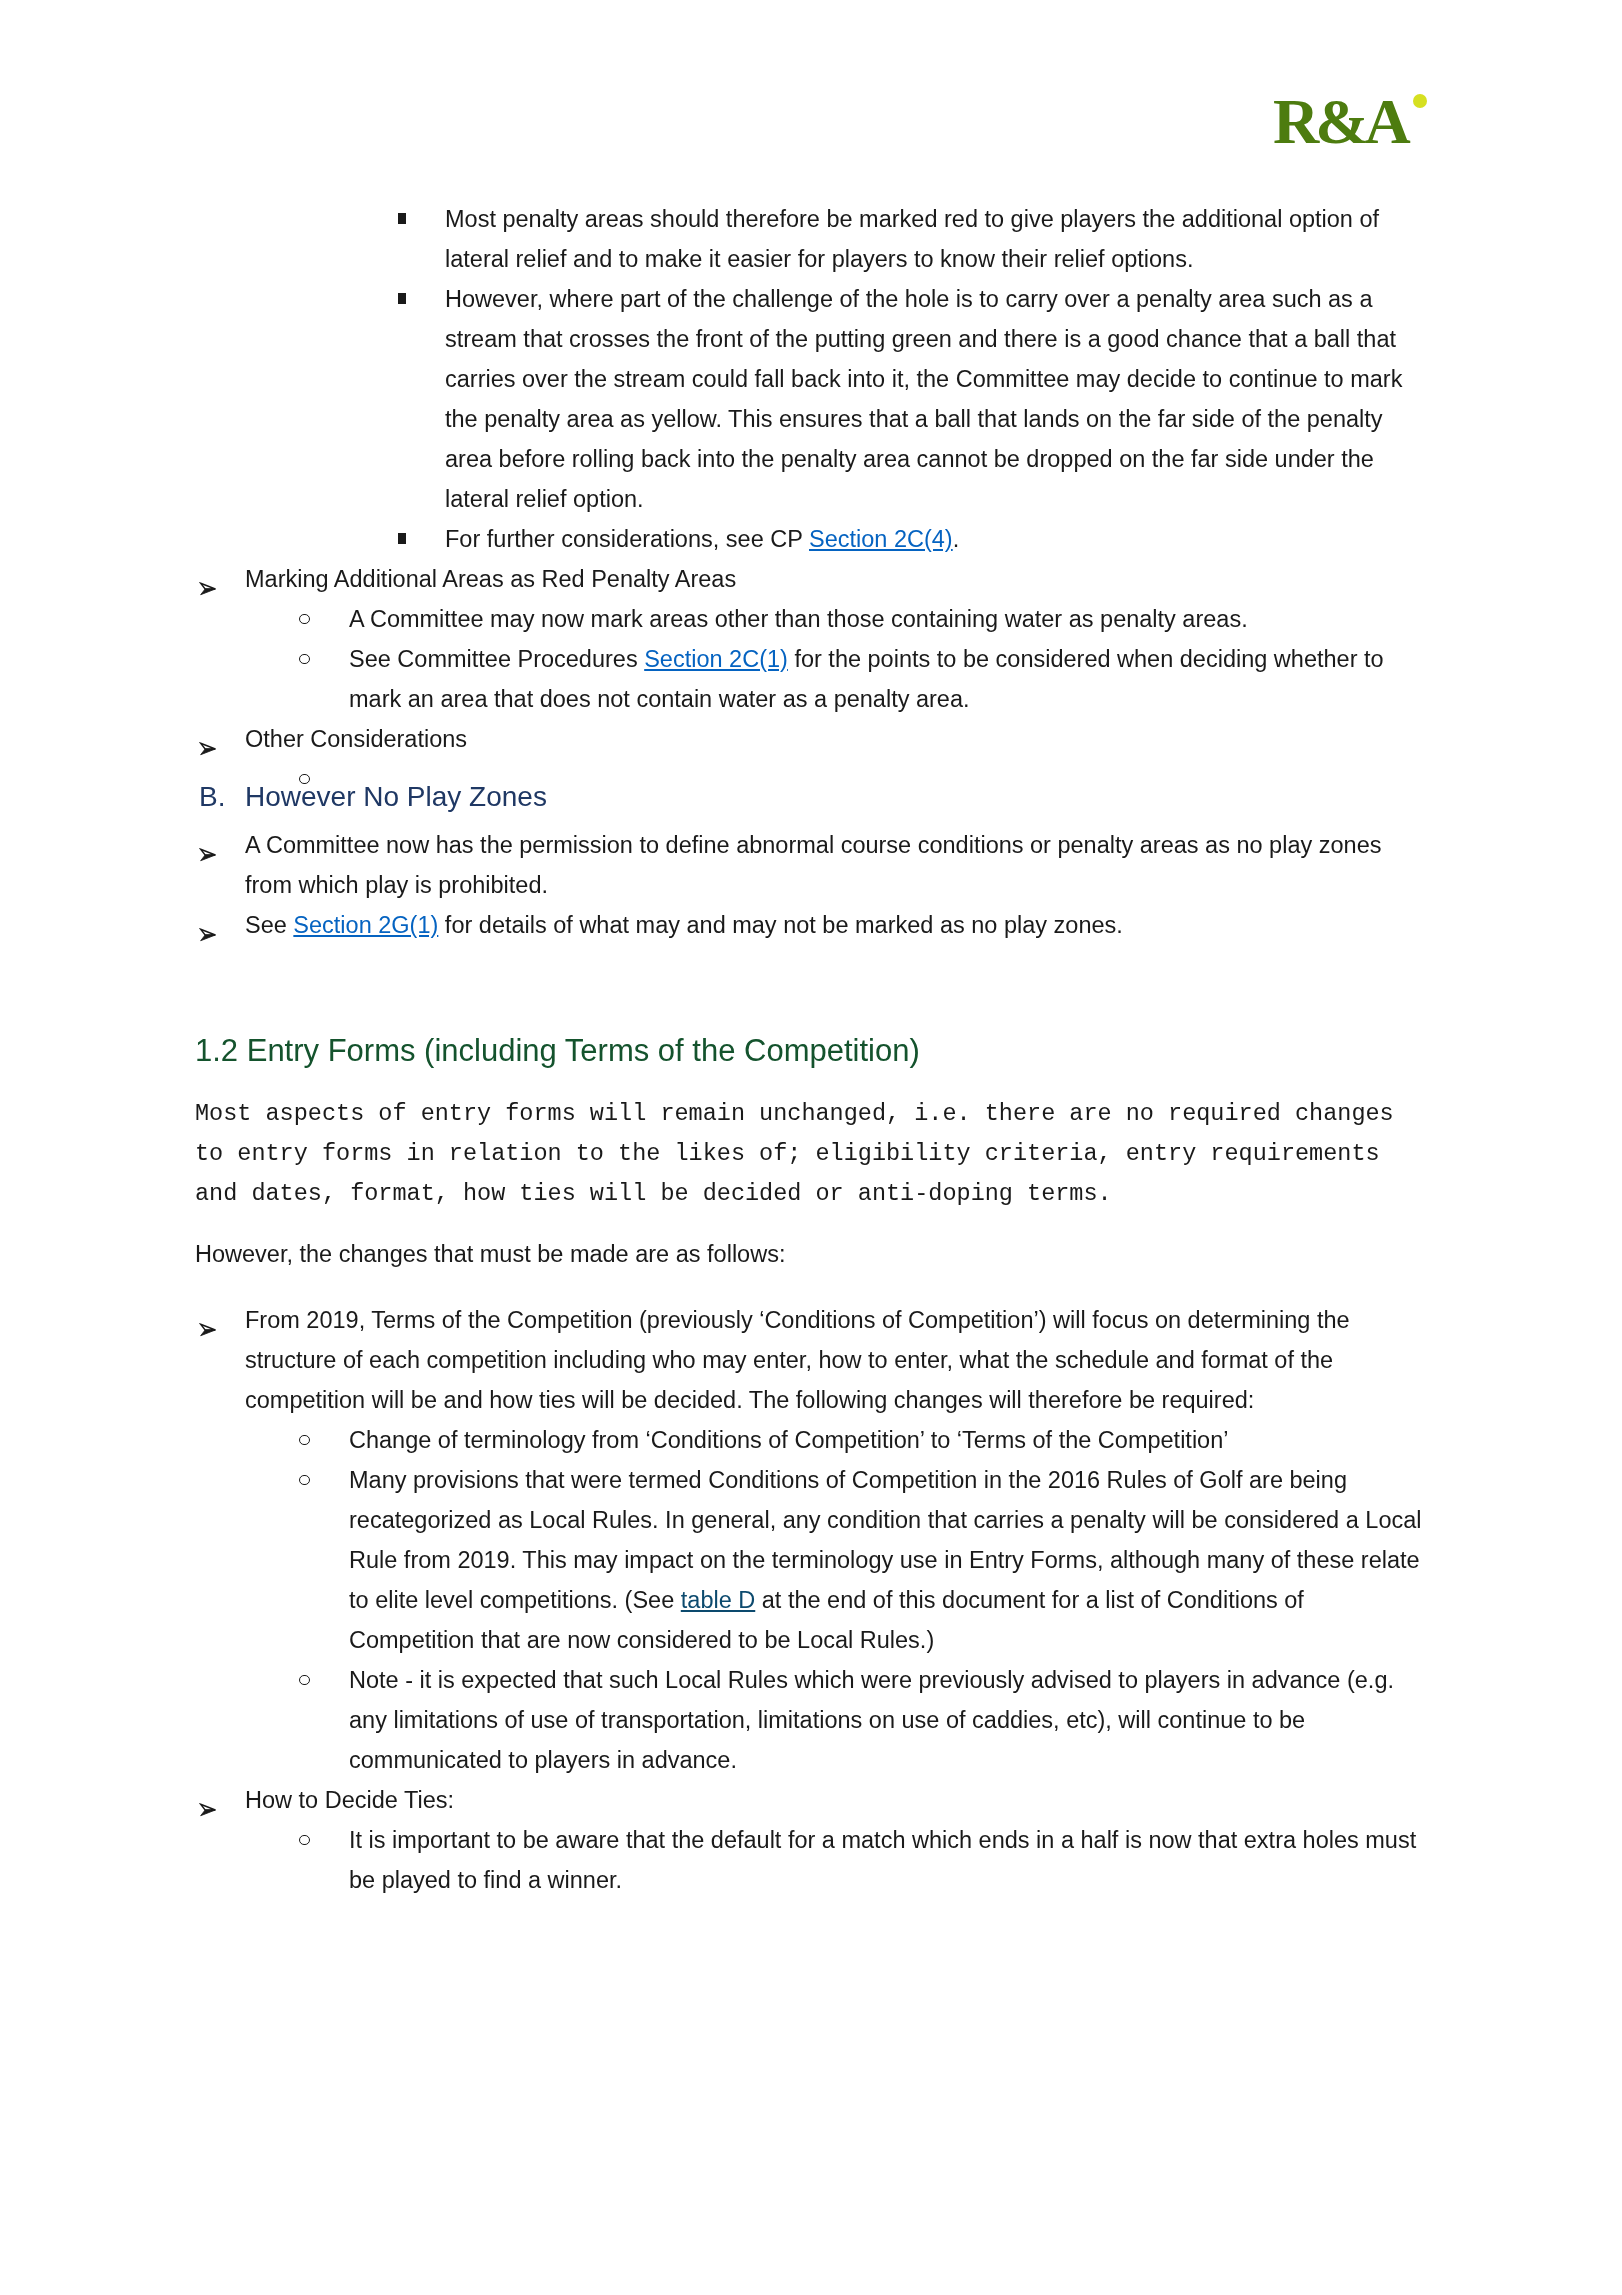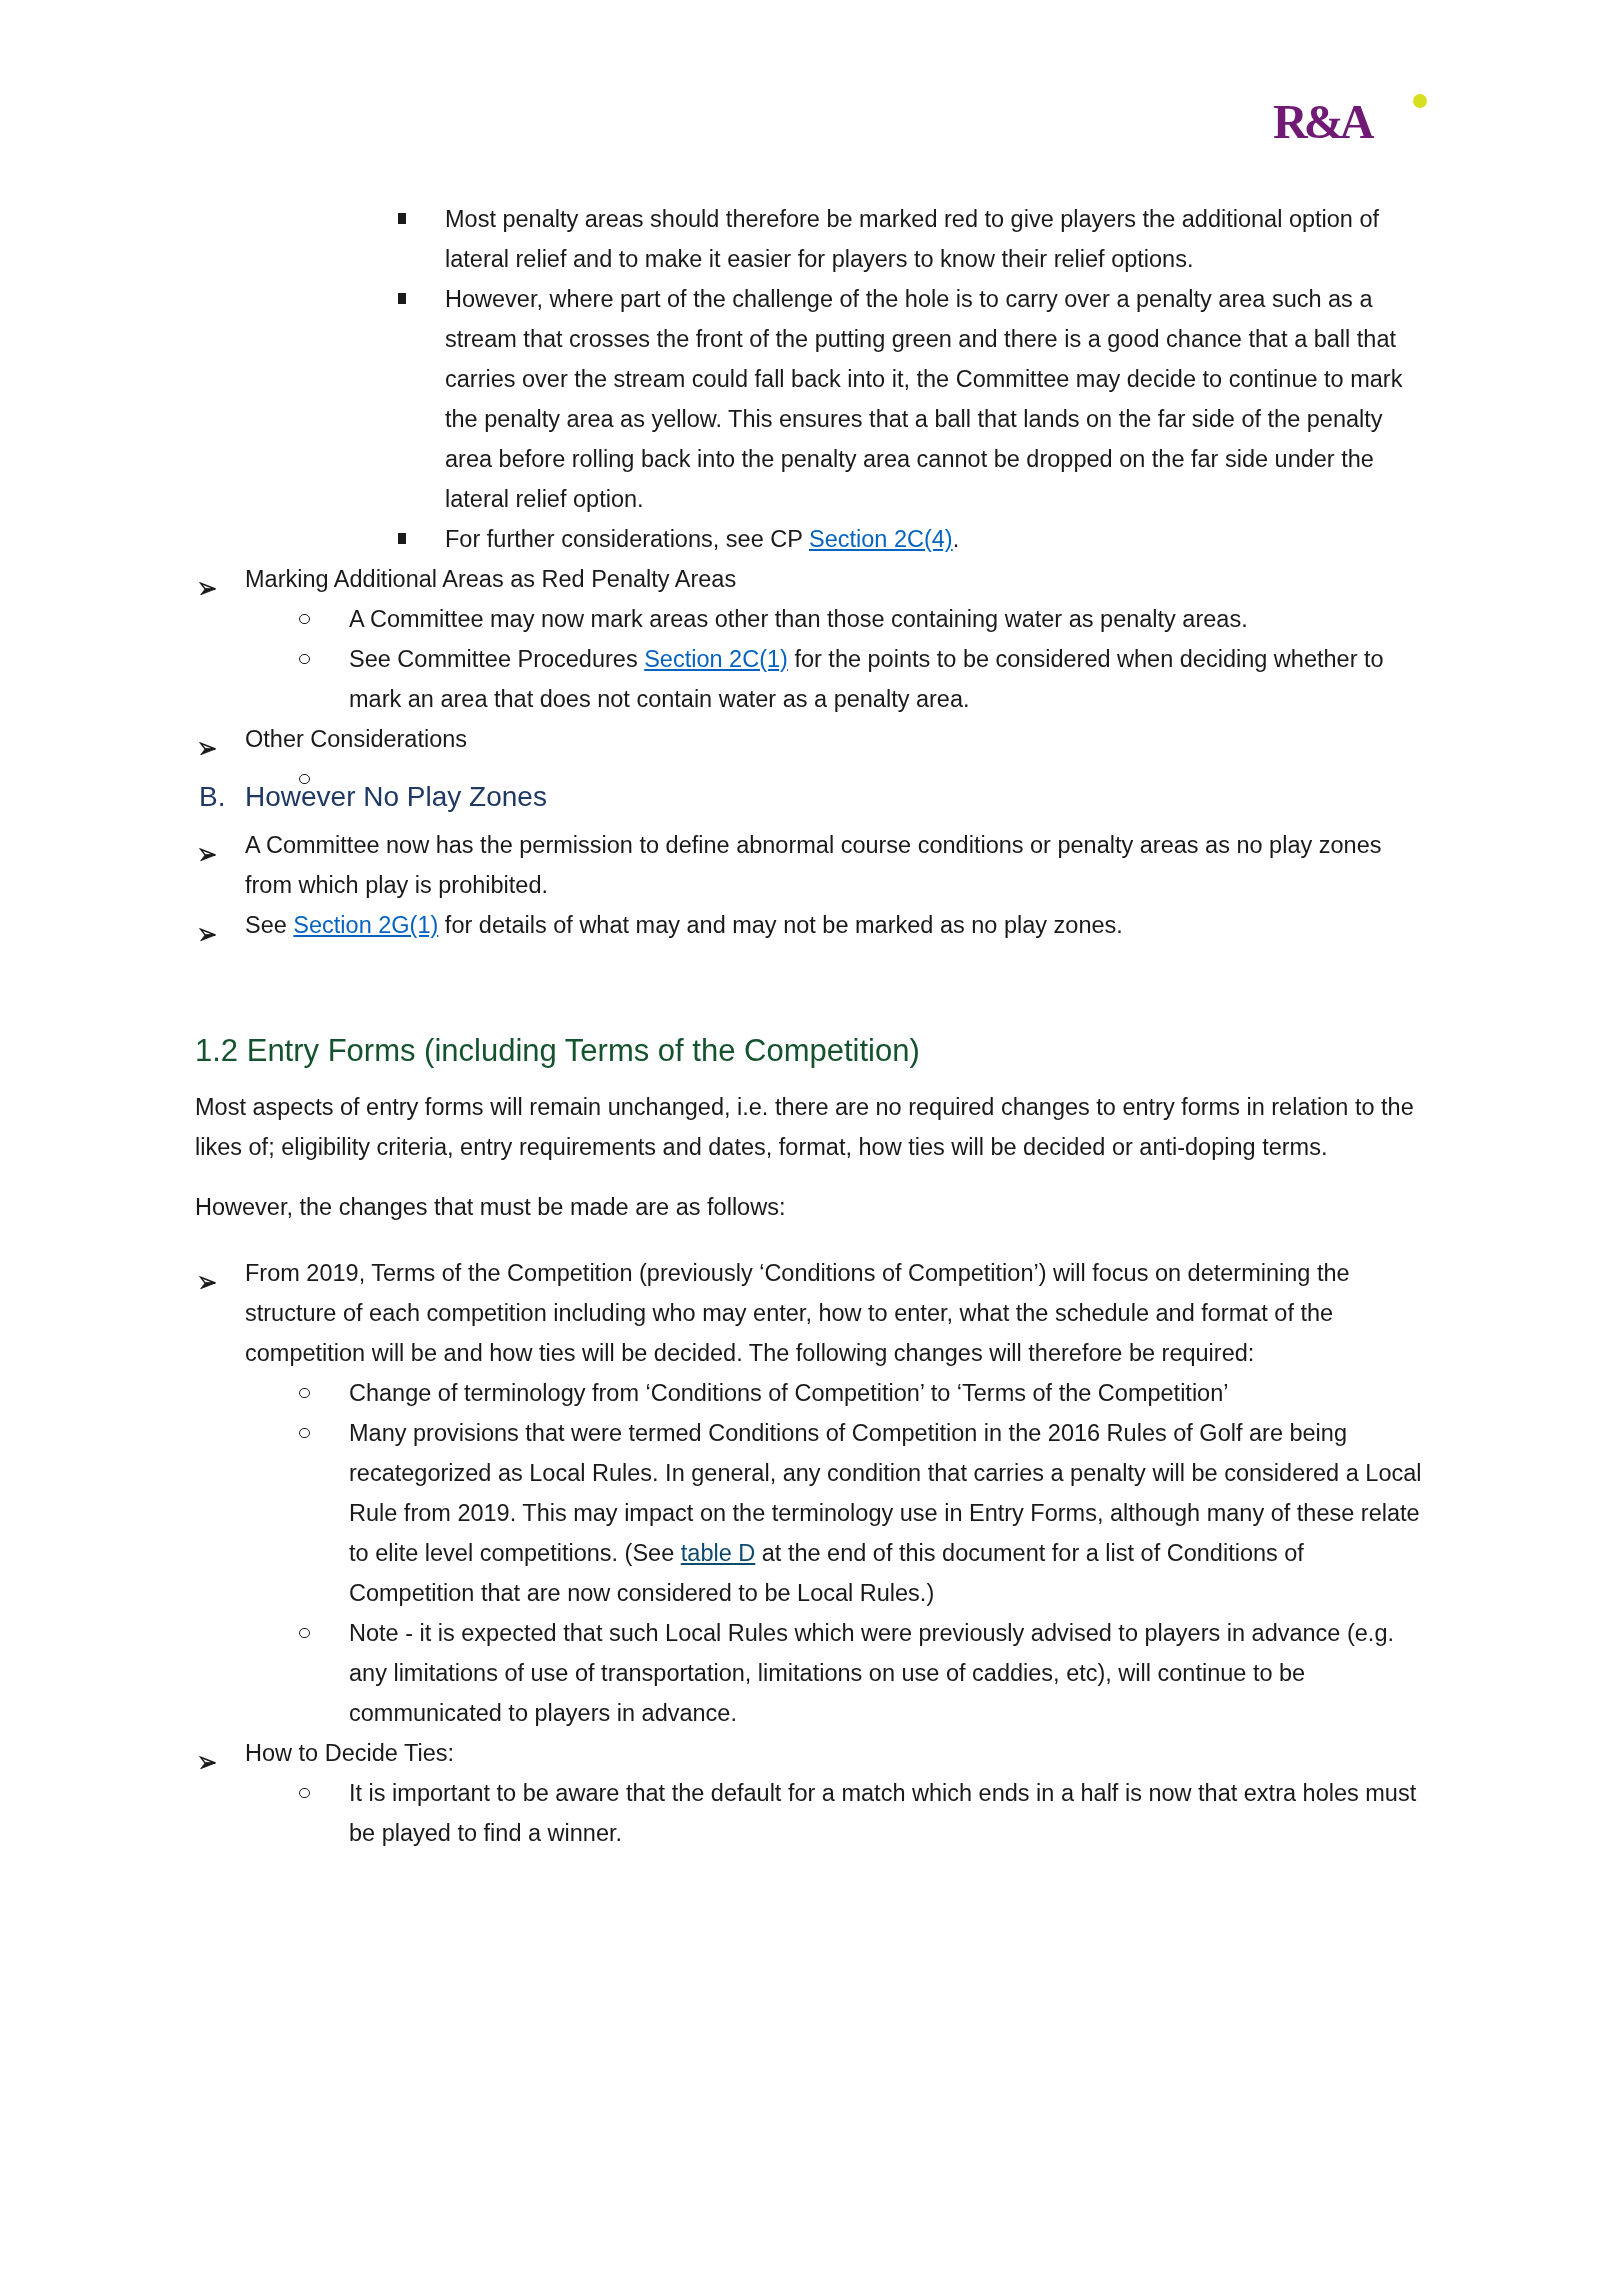--- a/index.html
+++ b/index.html
@@ -11,24 +11,24 @@
     background:#ffffff;
     overflow:hidden;
     font-family:"Liberation Sans", sans-serif;
     color:#1a1a1a;
   }
   
   .logo { position:absolute; top:81px; right:204px; width:146px; height:84px; }
   .logo-text {
     font-family:"Liberation Serif", serif;
     font-weight:700;
-    font-size:48px;
+    font-size:64px;
     line-height:81px;
     letter-spacing:-4px;
-    color:#701a75;
+    color:#4d7c0f;
   }
   .logo-dot {
     position:absolute; right:-8px; top:13px;
     width:14px; height:14px; border-radius:50%;
     background:#D6E021;
   }
   
   .content { padding:199px 195px 0 195px; font-size:23.5px; line-height:40px; }
   .li { position:relative; }
   .l1 { padding-left:50px; }
@@ -43,21 +43,21 @@
   .b-heading {
     position:relative; padding-left:50px;
     margin-top:14.6px; margin-bottom:6.5px;
     font-size:28px; line-height:45px; color:#1F3864;
   }
   .b-heading .hlabel { position:absolute; left:4px; top:0; }
   .h12 {
     margin-top:81px; margin-bottom:4.9px;
     font-size:31px; line-height:50px; color:#14532d;
   }
-  .para  { margin-top:11px; }
+  .para  { margin-top:18px;font-family:Liberation Mono, monospace; }
   .para2 { margin-top:20px; }
   .mt32  { margin-top:26px; }
 </style>
 </head>
 <body>
 
 <div class="page">
 
   <div class="logo">
     <span class="logo-text">R&amp;A</span>

